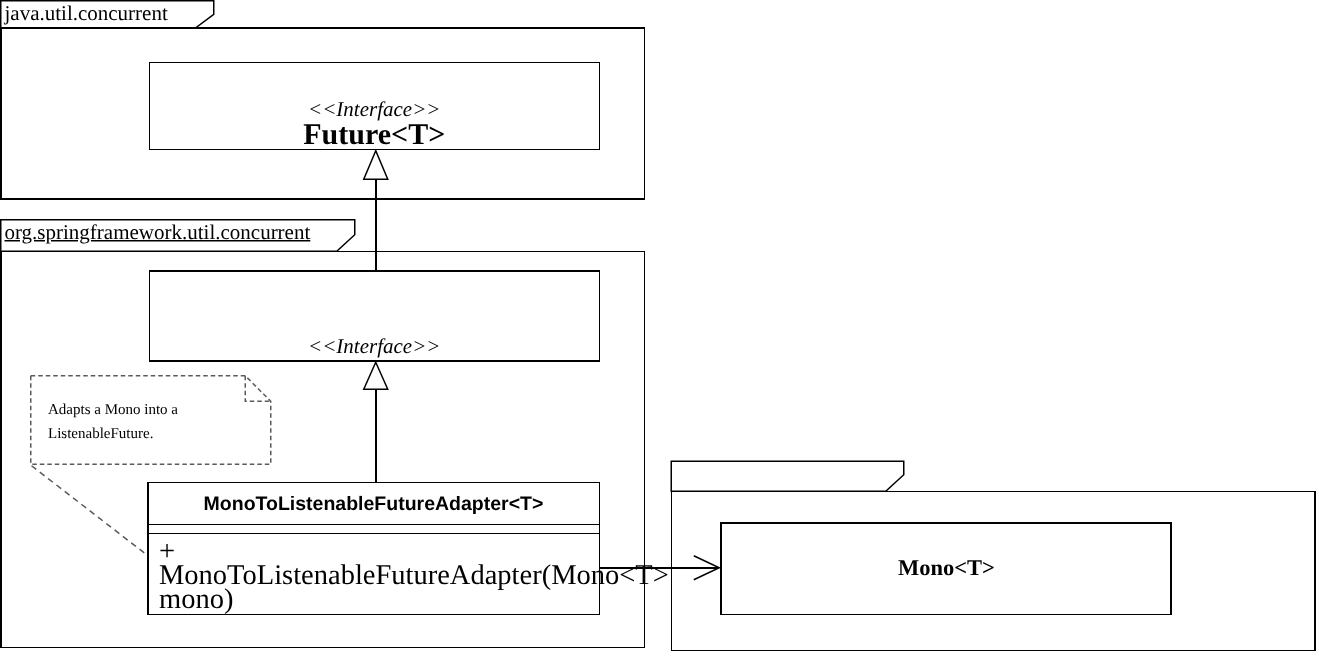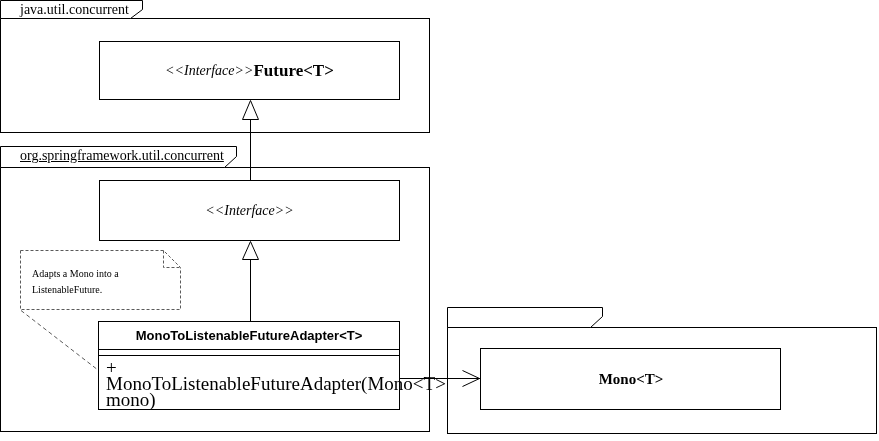--- a/index.html
+++ b/index.html
@@ -21,38 +21,37 @@
     left: 0;
     top: 0;
   }
   .label {
     position: absolute;
     white-space: nowrap;
   }
   .pkg-name {
     font-size: 14px;
     line-height: 16px;
-    margin-left: 17px;
   }
   .iface-text {
     position: absolute;
     display: flex;
-    flex-direction: row;
+    flex-direction: column;
     align-items: center;
-    justify-content: center;
+    justify-content: flex-end;
     text-align: center;
   }
   .stereotype {
     font-style: italic;
     font-size: 14px;
     line-height: 17px;
   }
   .iface-name {
     font-weight: bold;
-    font-size: 17px;
+    font-size: 20px;
     line-height: 17px;
   }
   .class-title {
     position: absolute;
     display: flex;
     align-items: center;
     justify-content: center;
     font-family: Liberation Sans, sans-serif;
     font-weight: bold;
     font-size: 13px;

